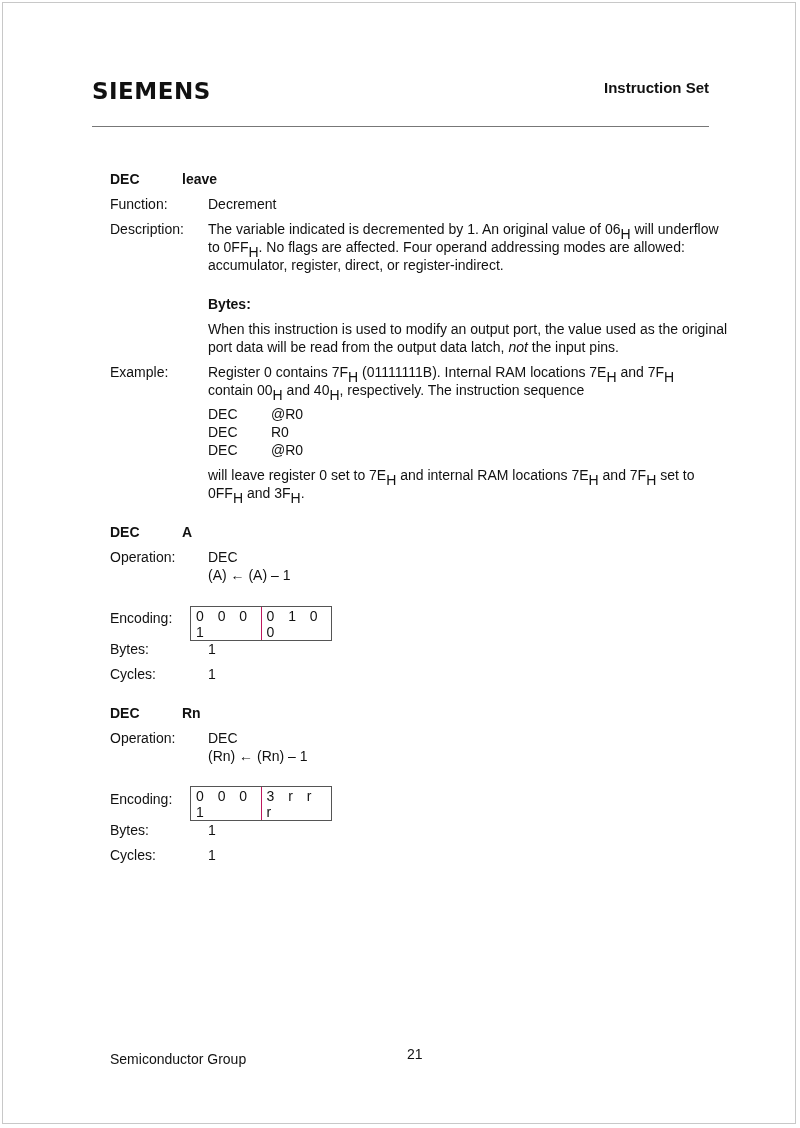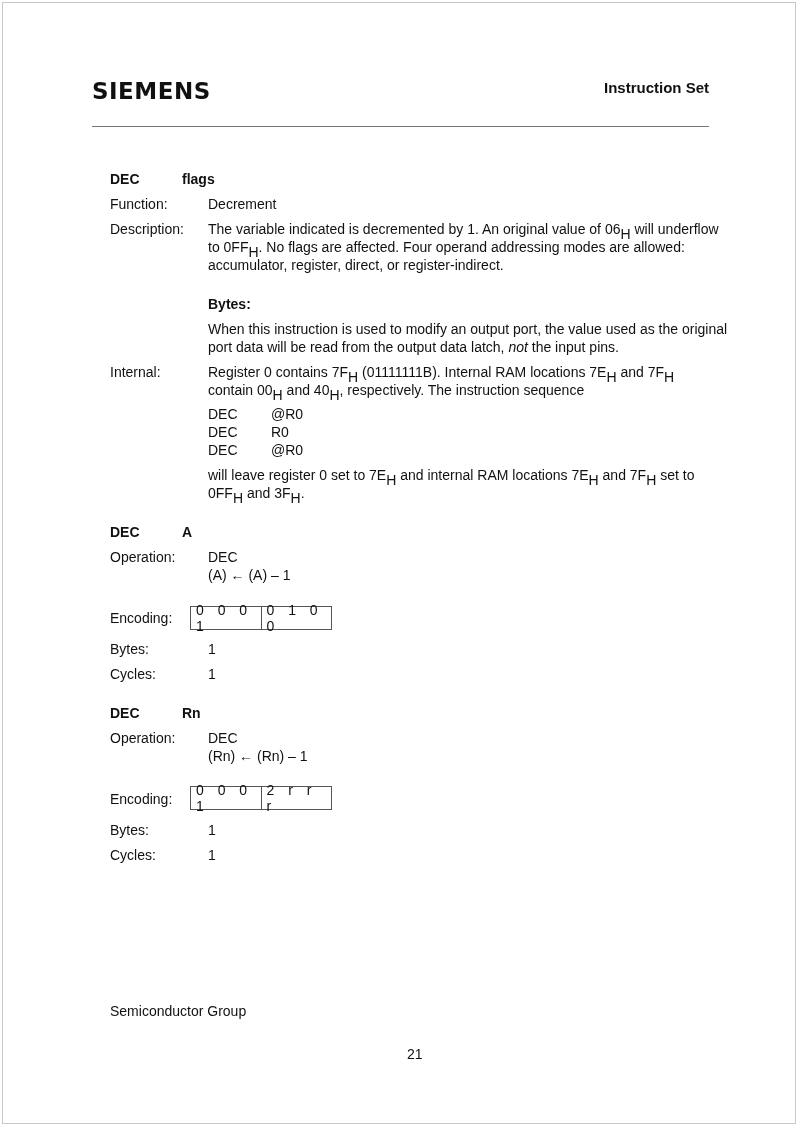--- a/index.html
+++ b/index.html
@@ -11,53 +11,53 @@
          font-weight: bold; font-size: 23px; letter-spacing: 0.5px; color: #111; }
   .header-title { position: absolute; right: 91px; top: 79px; font-weight: bold; font-size: 15px; }
   .header-rule { position: absolute; left: 92px; top: 126px; width: 617px; height: 0;
          border-top: 1px solid #777; }
   .abs { position: absolute; font-size: 14px; line-height: 18px; white-space: nowrap; padding-left: 18px; }
   .bold { font-weight: bold; }
   .label { left: 92px; }
   .col2 { left: 190px; }
   .mn2 { left: 164px; }
   sub { font-size: 14px; vertical-align: -5px; line-height: 0; }
-  .enc-box { position: absolute; left: 190px; height: 24px; width: 142px;
+  .enc-box { position: absolute; left: 190px; height: 35px; width: 142px;
          border: 1px solid #555; box-sizing: border-box; display: flex; }
   .enc-cell { flex: 1; display: flex; align-items: center; justify-content: center;
          font-size: 14px; letter-spacing: 5px; padding-left: 5px; }
   .enc-cell + .enc-cell { border-left: 1px solid #be185d; }
   .code-op { left: 190px; }
   .code-arg { left: 253px; }
 </style>
 </head>
 <body>
 
 <div class="page-frame"></div>
 
 <div class="logo">SIEMENS</div>
 <div class="header-title">Instruction Set</div>
 <div class="header-rule"></div>
 
 <div class="abs bold label" style="top:170px">DEC</div>
-<div class="abs bold mn2" style="top:170px">flags</div>
+<div class="abs bold mn2" style="top:170px">leave</div>
 
 <div class="abs label" style="top:195px">Function:</div>
 <div class="abs col2" style="top:195px">Decrement</div>
 
 <div class="abs label" style="top:220px">Description:</div>
 <div class="abs col2" style="top:220px"><span>The variable indicated is decremented by 1. An original value of 06</span><sub>H</sub><span> will underflow</span></div>
 <div class="abs col2" style="top:238px"><span>to 0FF</span><sub>H</sub><span>. No flags are affected. Four operand addressing modes are allowed:</span></div>
 <div class="abs col2" style="top:256px"><span>accumulator, register, direct, or register-indirect.</span></div>
 
 <div class="abs bold col2" style="top:295px">Bytes:</div>
 <div class="abs col2" style="top:320px">When this instruction is used to modify an output port, the value used as the original</div>
 <div class="abs col2" style="top:338px"><span>port data will be read from the output data latch, </span><i>not</i><span> the input pins.</span></div>
 
-<div class="abs label" style="top:363px">Internal:</div>
+<div class="abs label" style="top:363px">Example:</div>
 <div class="abs col2" style="top:363px"><span>Register 0 contains 7F</span><sub>H</sub><span> (01111111B). Internal RAM locations 7E</span><sub>H</sub><span> and 7F</span><sub>H</sub></div>
 <div class="abs col2" style="top:381px"><span>contain 00</span><sub>H</sub><span> and 40</span><sub>H</sub><span>, respectively. The instruction sequence</span></div>
 
 <div class="abs code-op" style="top:405px">DEC</div>
 <div class="abs code-arg" style="top:405px">@R0</div>
 <div class="abs code-op" style="top:423px">DEC</div>
 <div class="abs code-arg" style="top:423px">R0</div>
 <div class="abs code-op" style="top:441px">DEC</div>
 <div class="abs code-arg" style="top:441px">@R0</div>
 
@@ -85,22 +85,22 @@
 <div class="abs bold label" style="top:704px">DEC</div>
 <div class="abs bold mn2" style="top:704px">Rn</div>
 
 <div class="abs label" style="top:729px">Operation:</div>
 <div class="abs col2" style="top:729px">DEC</div>
 <div class="abs col2" style="top:747px">(Rn) ← (Rn) – 1</div>
 
 <div class="abs label" style="top:790px">Encoding:</div>
 <div class="enc-box" style="top:786px">
   <div class="enc-cell">0 0 0 1</div>
-  <div class="enc-cell">2 r r r</div>
+  <div class="enc-cell">3 r r r</div>
 </div>
 
 <div class="abs label" style="top:821px">Bytes:</div>
 <div class="abs col2" style="top:821px">1</div>
 <div class="abs label" style="top:846px">Cycles:</div>
 <div class="abs col2" style="top:846px">1</div>
 
-<div class="abs label" style="top:1002px">Semiconductor Group</div>
+<div class="abs label" style="top:1050px">Semiconductor Group</div>
 <div class="abs" style="top:1045px; left:389px">21</div>
 
 </body></html>

